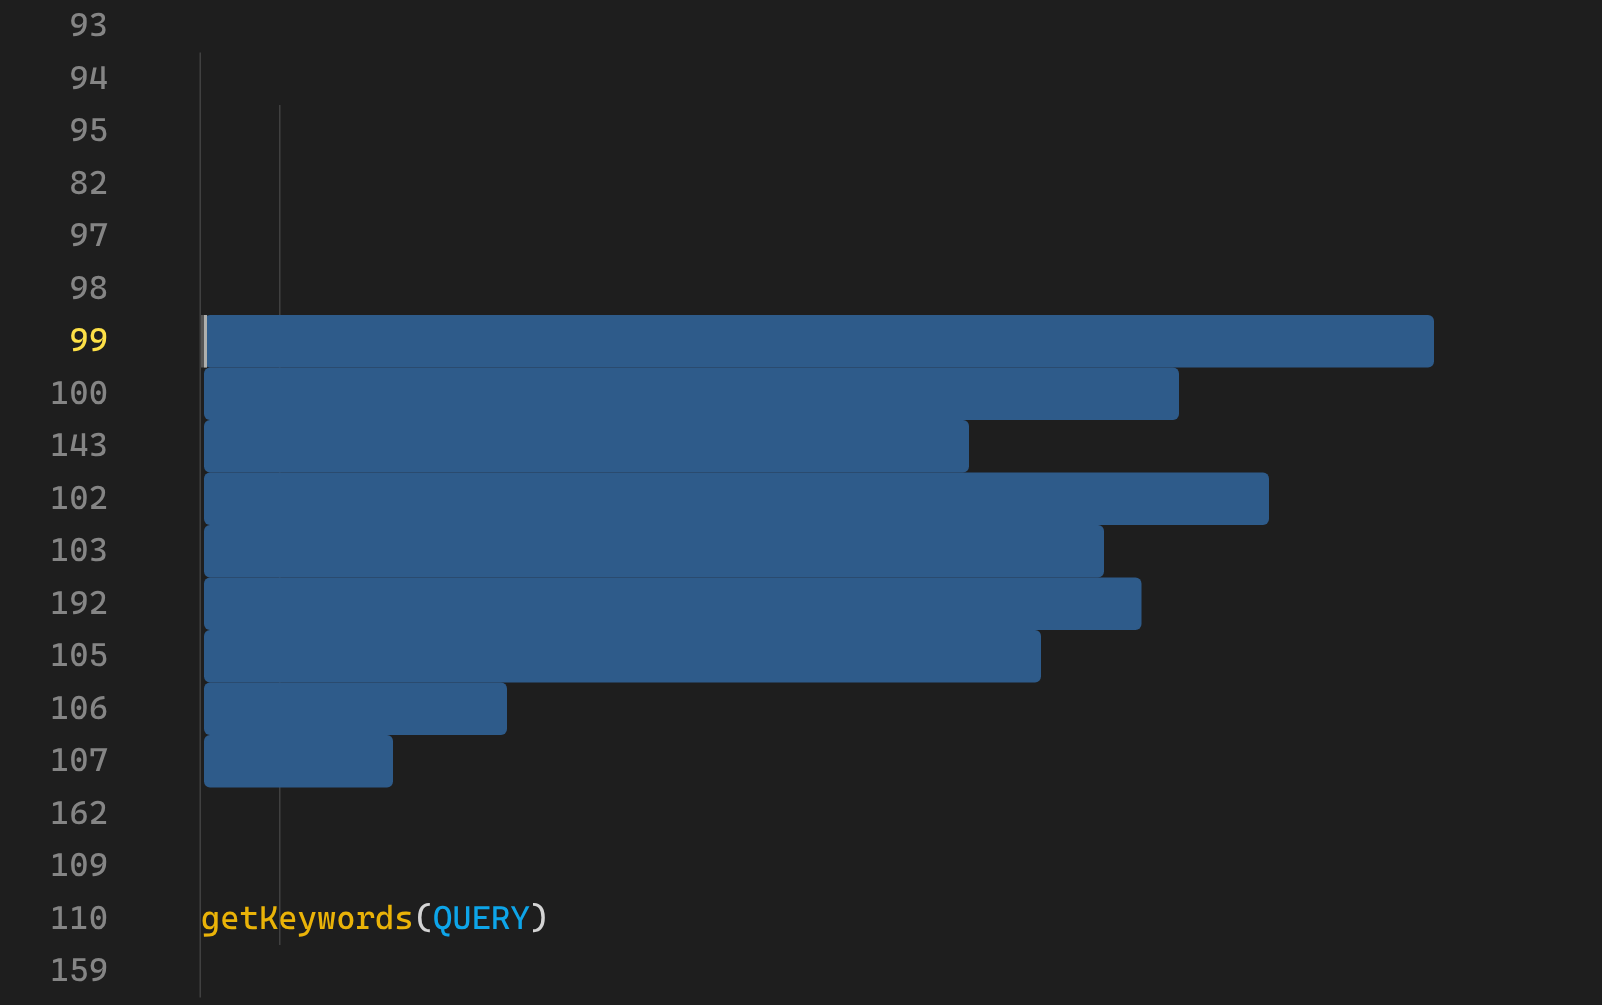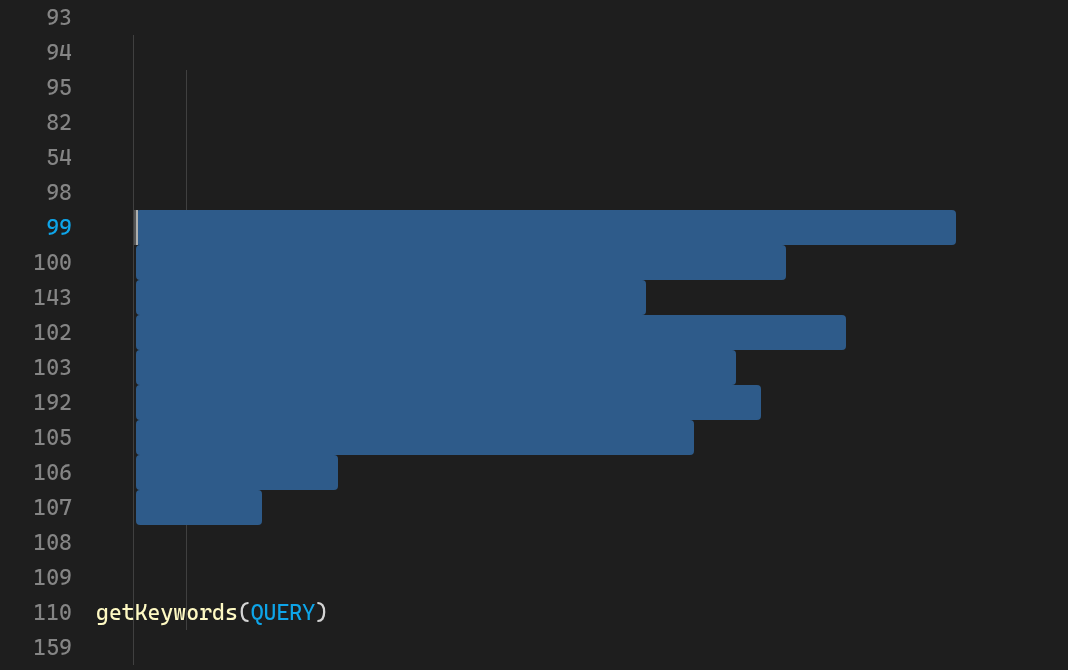--- a/index.html
+++ b/index.html
@@ -22,21 +22,21 @@
     flex: 0 0 96px;
     text-align: right;
     color: #858585;
     padding-right: 24px;
     user-select: none;
     padding-top: 0px;
   }
   .gutter .ln {
     height: 35px;
   }
-  .gutter .ln.active { color: #0ea5e9; }
+  .gutter .ln.active { color: #fde047; }
   .code {
     position: relative;
     flex: 1 1 auto;
     white-space: pre;
     padding-top: 0px;
   }
   .line {
     height: 35px;
     position: relative;
   }
@@ -56,21 +56,21 @@
     position: absolute;
     top: 0; left: 0; right: 0; bottom: 0;
     pointer-events: none;
   }
   .ig {
     position: absolute;
     width: 1px;
     background: #404040;
     top: 0;
   }   
-  .fn  { color: #fef9c3; }   
+  .fn  { color: #eab308; margin-left: 38px; }   
   .con { color: #0ea5e9; }   
   .pn  { color: #d4d4d4; }
 
   .cursor-mark {
     position:absolute;
     left:40px; top:210px;
     width:2px; height:35px;
     background:#aeafad;
     z-index:5;
   }
@@ -85,32 +85,32 @@
 </head>
 <body>
 
 <div class="editor">
 
   <div class="gutter">
     <div class="ln">93</div>
     <div class="ln">94</div>
     <div class="ln">95</div>
     <div class="ln">82</div>
-    <div class="ln">54</div>
+    <div class="ln">97</div>
     <div class="ln">98</div>
     <div class="ln active">99</div>
     <div class="ln">100</div>
     <div class="ln">143</div>
     <div class="ln">102</div>
     <div class="ln">103</div>
     <div class="ln">192</div>
     <div class="ln">105</div>
     <div class="ln">106</div>
     <div class="ln">107</div>
-    <div class="ln">108</div>
+    <div class="ln">162</div>
     <div class="ln">109</div>
     <div class="ln">110</div>
     <div class="ln">159</div>
   </div>
 
   <div class="code">
 
     
     <div class="ig-layer">
       <div class="ig" style="left:37px; top:35px; height:630px;"></div>

